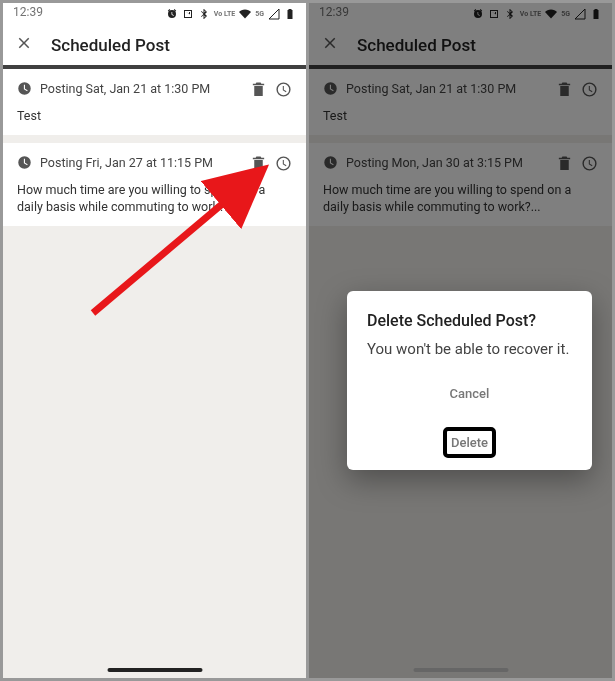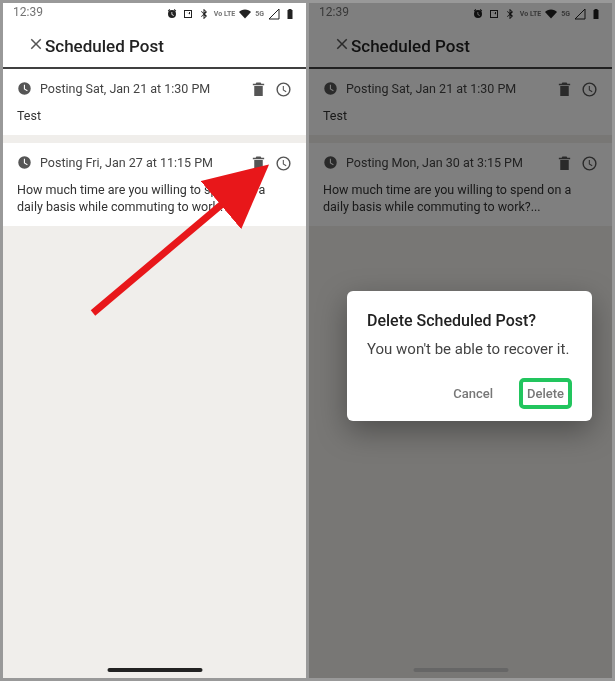--- a/index.html
+++ b/index.html
@@ -35,22 +35,23 @@
       color: #737373;
     }
     .statusbar .spacer { flex: 1; }
     .statusbar .icons { display: flex; gap: 4px; align-items: center; font-size: 11px; }
     .statusbar svg { width: 12px; height: 12px; fill: #222; }
     .header {
       background: #fff;
       height: 44px;
       display: flex;
       align-items: center;
-      padding: 0 24px;
-      border-bottom: 2px solid #404040;
+      padding: 0 12px;
+      gap: 18px;
+      border-bottom: 4px solid #404040;
     }
     .header .close svg { width: 18px; height: 18px; fill: #555; }
     .header .title { font-size: 17px; font-weight: 500; color: #222; }
     .post {
       background: #fff;
       margin-bottom: 8px;
       padding-bottom: 10px;
     }
     .post-head {
       display: flex;
@@ -83,24 +84,24 @@
       right: 20px;
       top: 288px;
       background: #fff;
       border-radius: 6px;
       z-index: 2;
       padding: 20px 20px 12px;
       box-shadow: 0 10px 30px rgba(0,0,0,0.35);
     }
     .dialog .dtitle { font-size: 16px; font-weight: 500; color: #222; margin-bottom: 10px; }
     .dialog .dmsg { font-size: 15px; color: #444; margin-bottom: 20px; }
-    .dialog .dbtns { display: flex; justify-content: flex-end; gap: 18px; align-items: center; }
+    .dialog .dbtns { display: flex; justify-content: flex-end; gap: 18px; align-items: center; flex-direction: column; }
     .dialog .dbtn { font-size: 13px; font-weight: 500; color: #777; padding: 8px 8px; cursor: pointer; }
     .highlight {
-      border: 4px solid #22c55e;
+      border: 4px solid #000000;
       border-radius: 5px;
       padding: 4px 4px !important;
       color: #777;
     }
     .arrow {
       position: absolute;
       width: 220px;
       height: 220px;
       pointer-events: none;
     }

